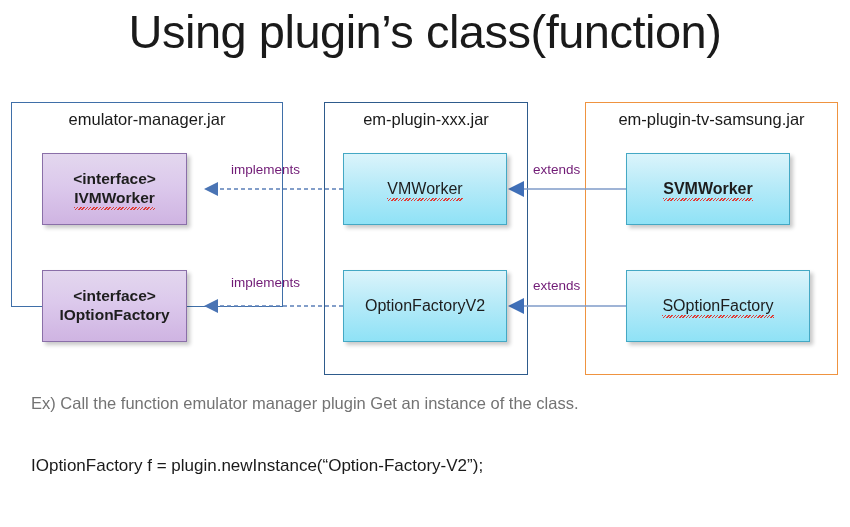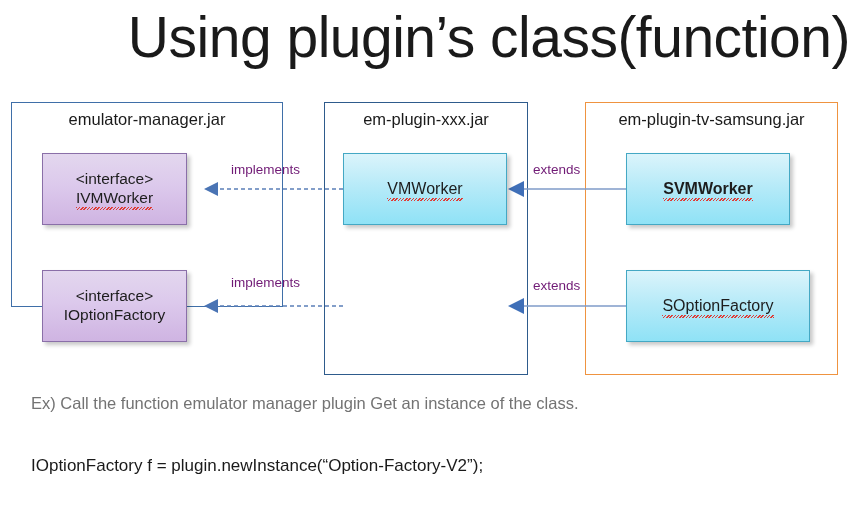--- a/index.html
+++ b/index.html
@@ -21,22 +21,22 @@
     width: 850px;
     height: 527px;
   }
 
   
   #title {
     position: absolute;
     left: 0;
     top: 4px;
     width: 850px;
-    text-align: right;
-    font-size: 57px;
+    text-align: center;
+    font-size: 47px;
     font-weight: 400;
     color: #1a1a1a;
     letter-spacing: -0.5px;
     white-space: nowrap;
   }
 
   
   .pkg {
     position: absolute;
     background: #ffffff;
@@ -81,20 +81,21 @@
   .node .line {
     display: block;
     white-space: nowrap;
   }
 
   .node.iface {
     background: linear-gradient(to bottom, #e3d7ee 0%, #dcc9ec 45%, #cfb4e2 100%);
     border: 1.2px solid #8a6fa8;
     font-size: 15.5px;
     color: #1d1d1d;
+    font-weight: bold;
   }
   .node.impl {
     background: linear-gradient(to bottom, #dbf4fb 0%, #b5eaf8 48%, #8fe2f6 100%);
     border: 1.2px solid #44a8c4;
     font-size: 16px;
     color: #1d1d1d;
   }
 
   
   .sq {
@@ -213,20 +214,23 @@
 
   <div class="node iface" id="node-ioptionfactory">
     <span class="line">&lt;interface&gt;</span>
     <span class="line">IOptionFactory</span>
   </div>
 
   <div class="node impl" id="node-vmworker">
     <span class="line sq">VMWorker</span>
   </div>
 
+  <div class="node impl" id="node-optionfactoryv2">
+    <span class="line">OptionFactoryV2</span>
+  </div>
 
   <div class="node impl" id="node-svmworker">
     <span class="line sq">SVMWorker</span>
   </div>
 
   <div class="node impl" id="node-soptionfactory">
     <span class="line sq">SOptionFactory</span>
   </div>
 
   <div id="caption">Ex) Call the function emulator manager plugin Get an instance of the class.</div>

